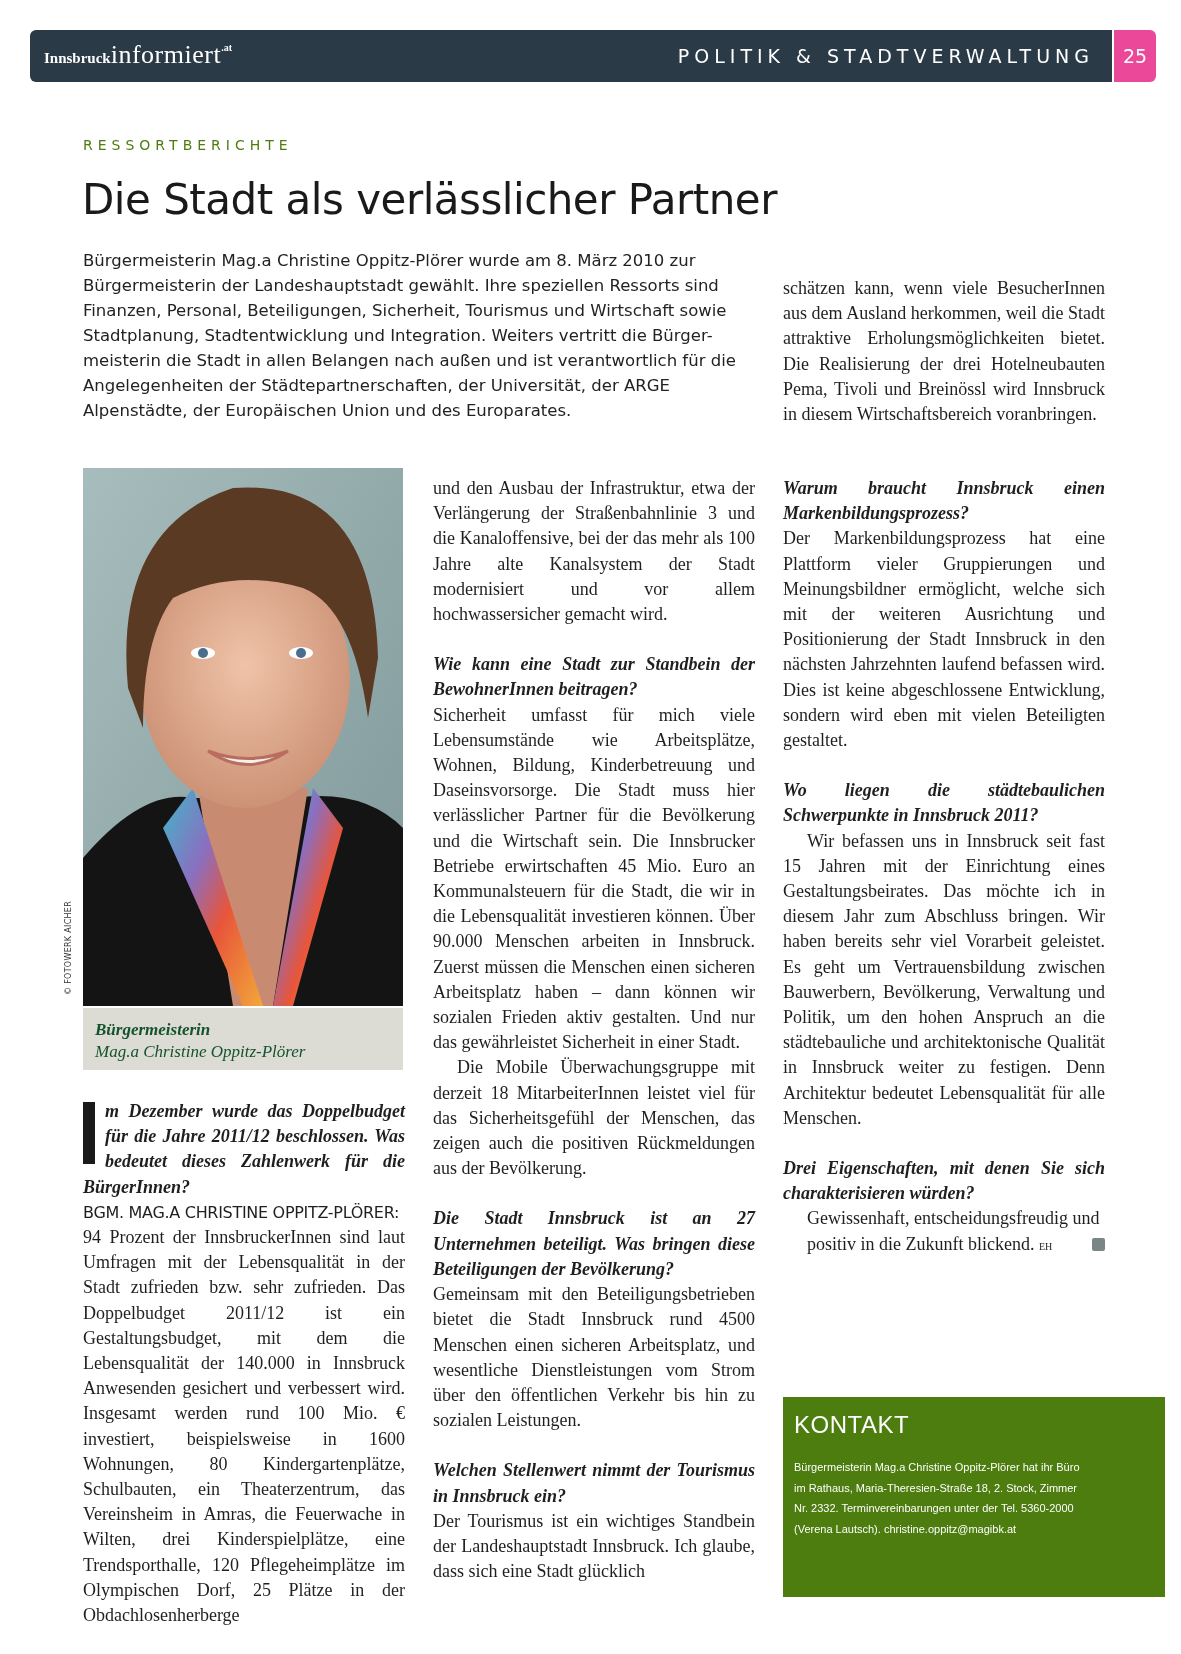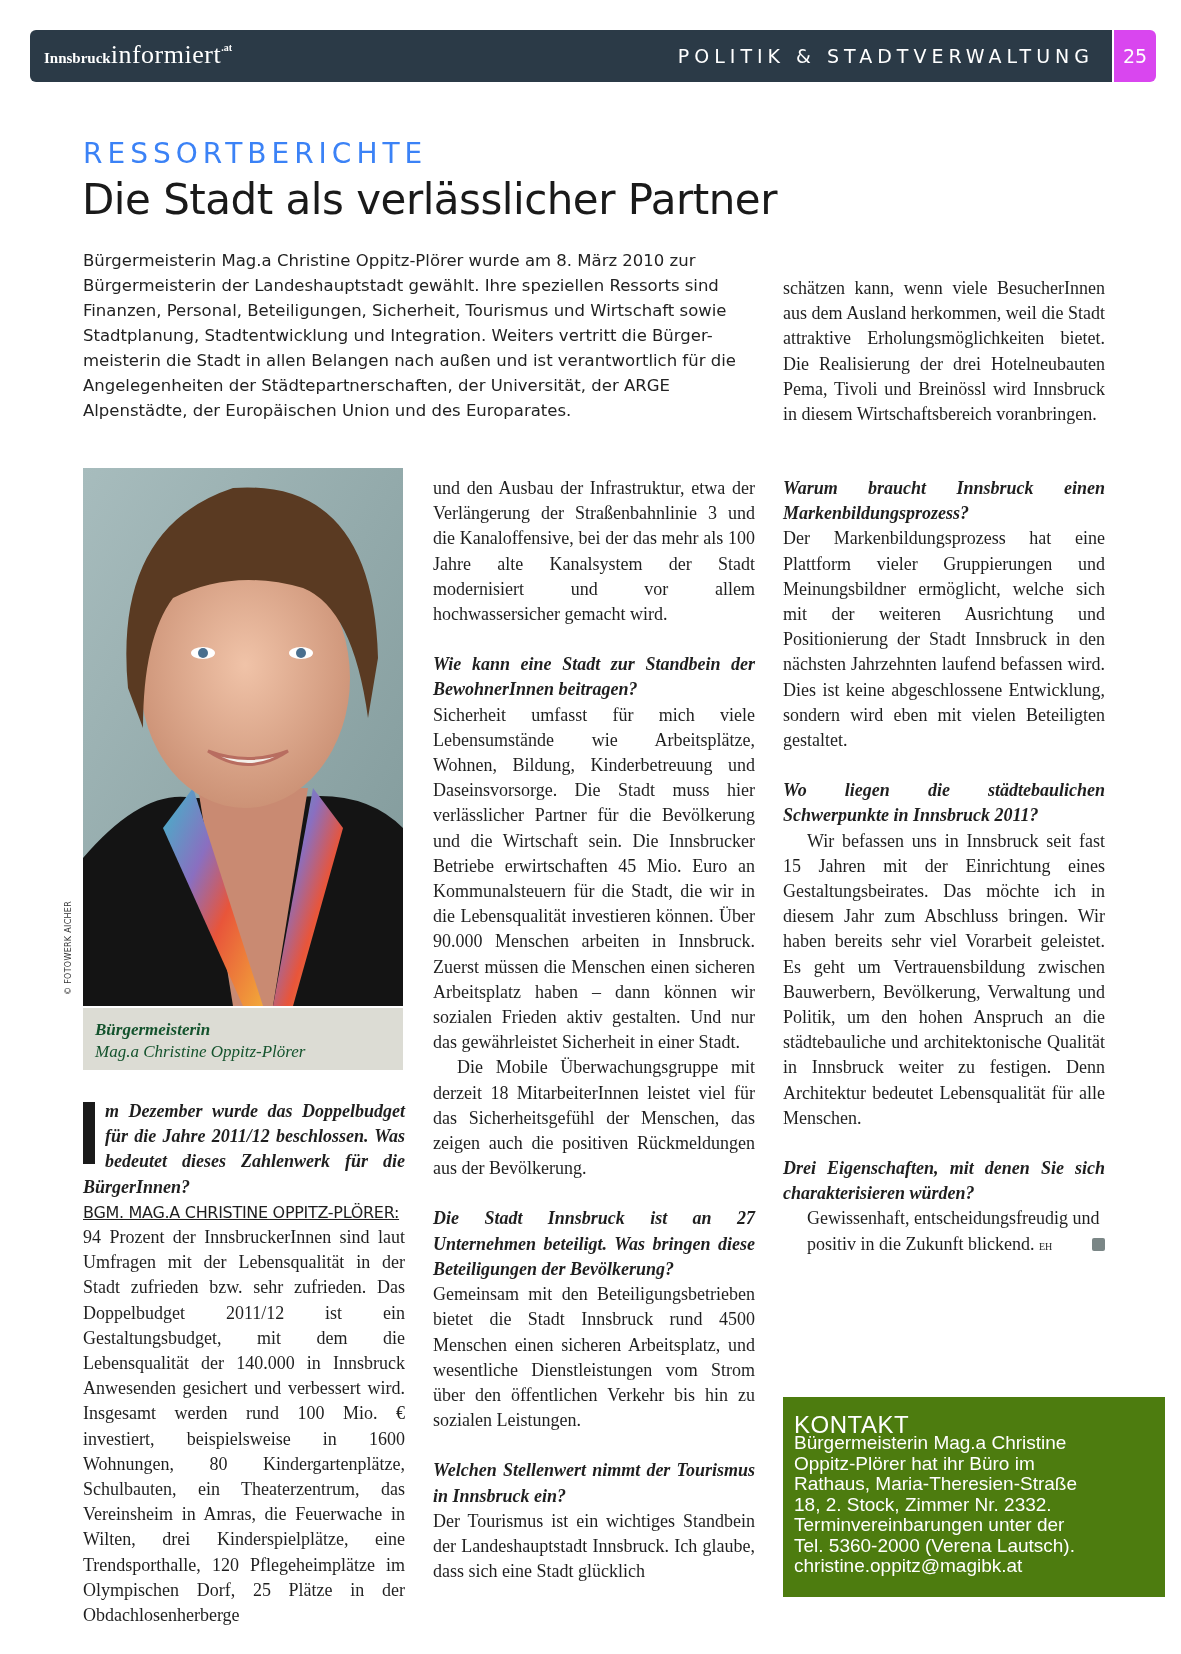--- a/index.html
+++ b/index.html
@@ -5,51 +5,51 @@
   html, body { margin:0; padding:0; background:#ffffff; }
   body { width:1181px; height:1654px; position:relative; overflow:hidden; color:#1a1a1a; }
 
   
   .topbar { position:absolute; left:30px; top:30px; width:1082px; height:52px; background:#2b3a47; border-radius:6px 0 0 6px; }
   .logo { position:absolute; left:14px; top:10px; color:#fff; font-family:"Liberation Serif", serif; white-space:nowrap; }
   .logo .l1 { font-size:15px; font-weight:bold; }
   .logo .l2 { font-size:26px; font-weight:normal; letter-spacing:0.5px; }
   .logo .l3 { font-size:10px; font-weight:bold; vertical-align:top; position:relative; top:2px; }
   .section { position:absolute; right:18px; top:15px; color:#fff; font-family:"DejaVu Sans", sans-serif; font-size:19px; letter-spacing:5px; }
-  .pagenum { position:absolute; left:1114px; top:30px; width:42px; height:52px; background:#d946ef; border-radius:0 6px 6px 0; color:#fff; font-family:"DejaVu Sans", sans-serif; font-size:19px; text-align:center; line-height:52px; }
+  .pagenum { position:absolute; left:1114px; top:30px; width:42px; height:52px; background:#ec4899; border-radius:0 6px 6px 0; color:#fff; font-family:"DejaVu Sans", sans-serif; font-size:19px; text-align:center; line-height:52px; }
 
-  .kicker { position:absolute; left:83px; top:137px; font-family:"DejaVu Sans", sans-serif; font-size:28px; letter-spacing:5px; color:#3b82f6; }
+  .kicker { position:absolute; left:83px; top:137px; font-family:"DejaVu Sans", sans-serif; font-size:14px; letter-spacing:5px; color:#4d7c0f; }
   .title { position:absolute; left:82px; top:175px; font-family:"DejaVu Sans", sans-serif; font-size:42px; color:#1a1a1a; letter-spacing:-0.5px; }
   .lead { position:absolute; left:83px; top:248px; width:660px; font-family:"DejaVu Sans", sans-serif; font-size:16.5px; line-height:25px; color:#222; }
 
   .col { position:absolute; font-family:"Liberation Serif", serif; font-size:18px; line-height:25.2px; color:#1f1f1f; text-align:justify; }
   .col p { margin:0; }
   .col .q { font-style:italic; font-weight:bold; }
   .col .gap { height:25px; }
   .col .ind { text-indent:24px; }
   .col1 { left:83px; top:1099px; width:322px; }
   .col2 { left:433px; top:476px; width:322px; }
   .col3 { left:783px; top:276px; width:322px; }
   .col3b { left:783px; top:476px; width:322px; }
 
   .photo { position:absolute; left:83px; top:468px; width:320px; height:538px; overflow:hidden; background:#9bb2b3; }
   .credit { position:absolute; left:64px; top:995px; transform:rotate(-90deg); transform-origin:left top; font-family:"DejaVu Sans", sans-serif; font-size:8px; color:#333; white-space:nowrap; letter-spacing:0.3px; }
   .caption { position:absolute; left:83px; top:1008px; width:320px; height:62px; background:#dcdcd4; font-family:"Liberation Serif", serif; font-style:italic; font-size:17px; line-height:22px; color:#14532d; }
   .caption .c1 { position:absolute; left:12px; top:11px; font-weight:bold; }
   .caption .c2 { position:absolute; left:12px; top:33px; }
 
   .dropcap { float:left; width:12px; height:62px; background:#1a1a1a; margin:3px 10px 0 0; }
-  .speaker { font-family:"DejaVu Sans", sans-serif; font-size:16px; letter-spacing:-0.3px; text-align:left;text-decoration:underline; }
+  .speaker { font-family:"DejaVu Sans", sans-serif; font-size:16px; letter-spacing:-0.3px; text-align:left; }
 
   .endmark { display:inline-block; width:13px; height:13px; background:#7a8686; border-radius:2px; float:right; margin-top:6px; }
   .sup { font-size:10px; vertical-align:top; position:relative; top:2px; }
 
   .contact { position:absolute; left:783px; top:1397px; width:382px; height:200px; background:#4d7c0f; color:#fff; font-family:Liberation Sans, sans-serif; }
   .contact .ch { position:absolute; left:11px; top:14px; font-size:24px; letter-spacing:0.5px; }
-  .contact .cb { position:absolute; left:11px; top:36px; width:300px; font-size:19px; line-height:20.5px; }
+  .contact .cb { position:absolute; left:11px; top:60px; width:300px; font-size:11px; line-height:20.5px; }
 </style>
 </head>
 <body>
 
 <div class="topbar">
   <div class="logo">
     <span class="l1">Innsbruck</span><span class="l2">informiert</span><span class="l3">.at</span>
   </div>
   <div class="section">POLITIK &amp; STADTVERWALTUNG</div>
 </div>

